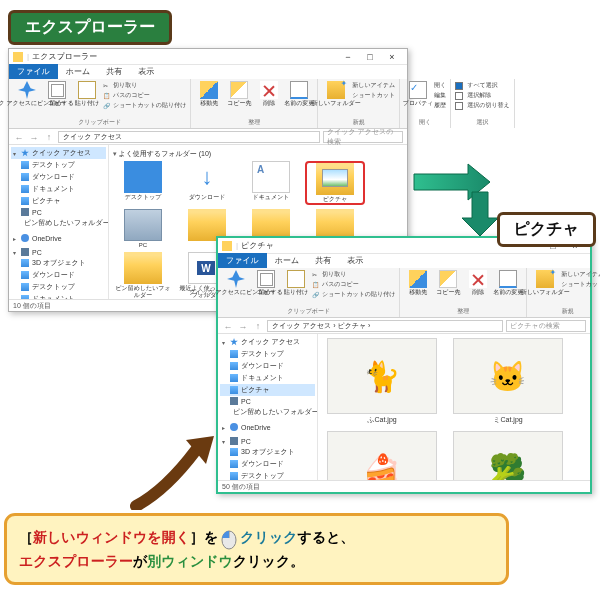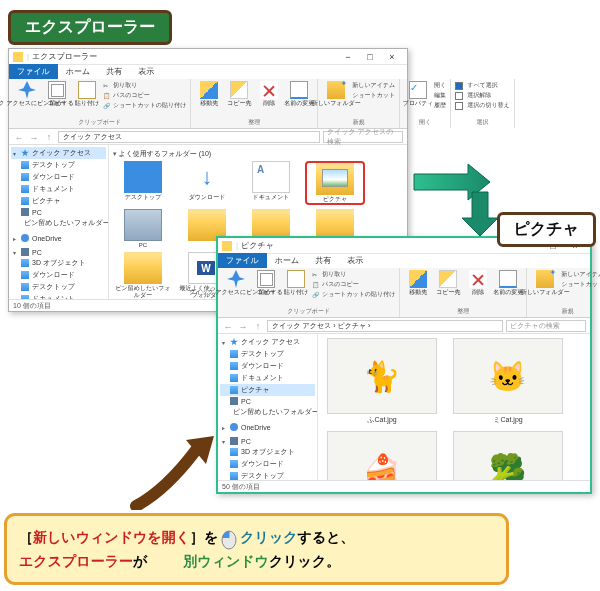--- a/index.html
+++ b/index.html
@@ -105,21 +105,21 @@
   .arrow-right svg { width:100%; height:100%; }
   .arrow-down { position:absolute; top:190px; left:460px; width:40px; height:48px; }
   .arrow-down svg{width:100%;height:100%;}
 
   .arrow-brown { position:absolute; top:430px; left:126px; width:100px; height:80px; }
   .arrow-brown svg{width:100%;height:100%;}
 
   .caption { position:absolute; left:4px; bottom:6px; width:505px; background:#fff3c0; border:3px solid #e6a030; border-radius:11px; padding:10px 12px; font-size:14px; font-weight:bold; line-height:1.6; }
   .caption .c1{color:#cc2020;}
   .caption .c2{color:#1a7a9a;}
-  .caption .c3{color:#2a8f3f;padding-left:36px;}
+  .caption .c3{color:#2a8f3f;}
   .mouse{display:inline-block;width:18px;height:22px;vertical-align:middle;margin:0 2px;position:relative;}
   .mouse svg{width:100%;height:100%;}
 </style>
 </head>
 <body>
 
 <div class="label-box label-explorer">エクスプローラー</div>
 <div class="label-box label-pictures">ピクチャ</div>
 
 <div class="win win1">

